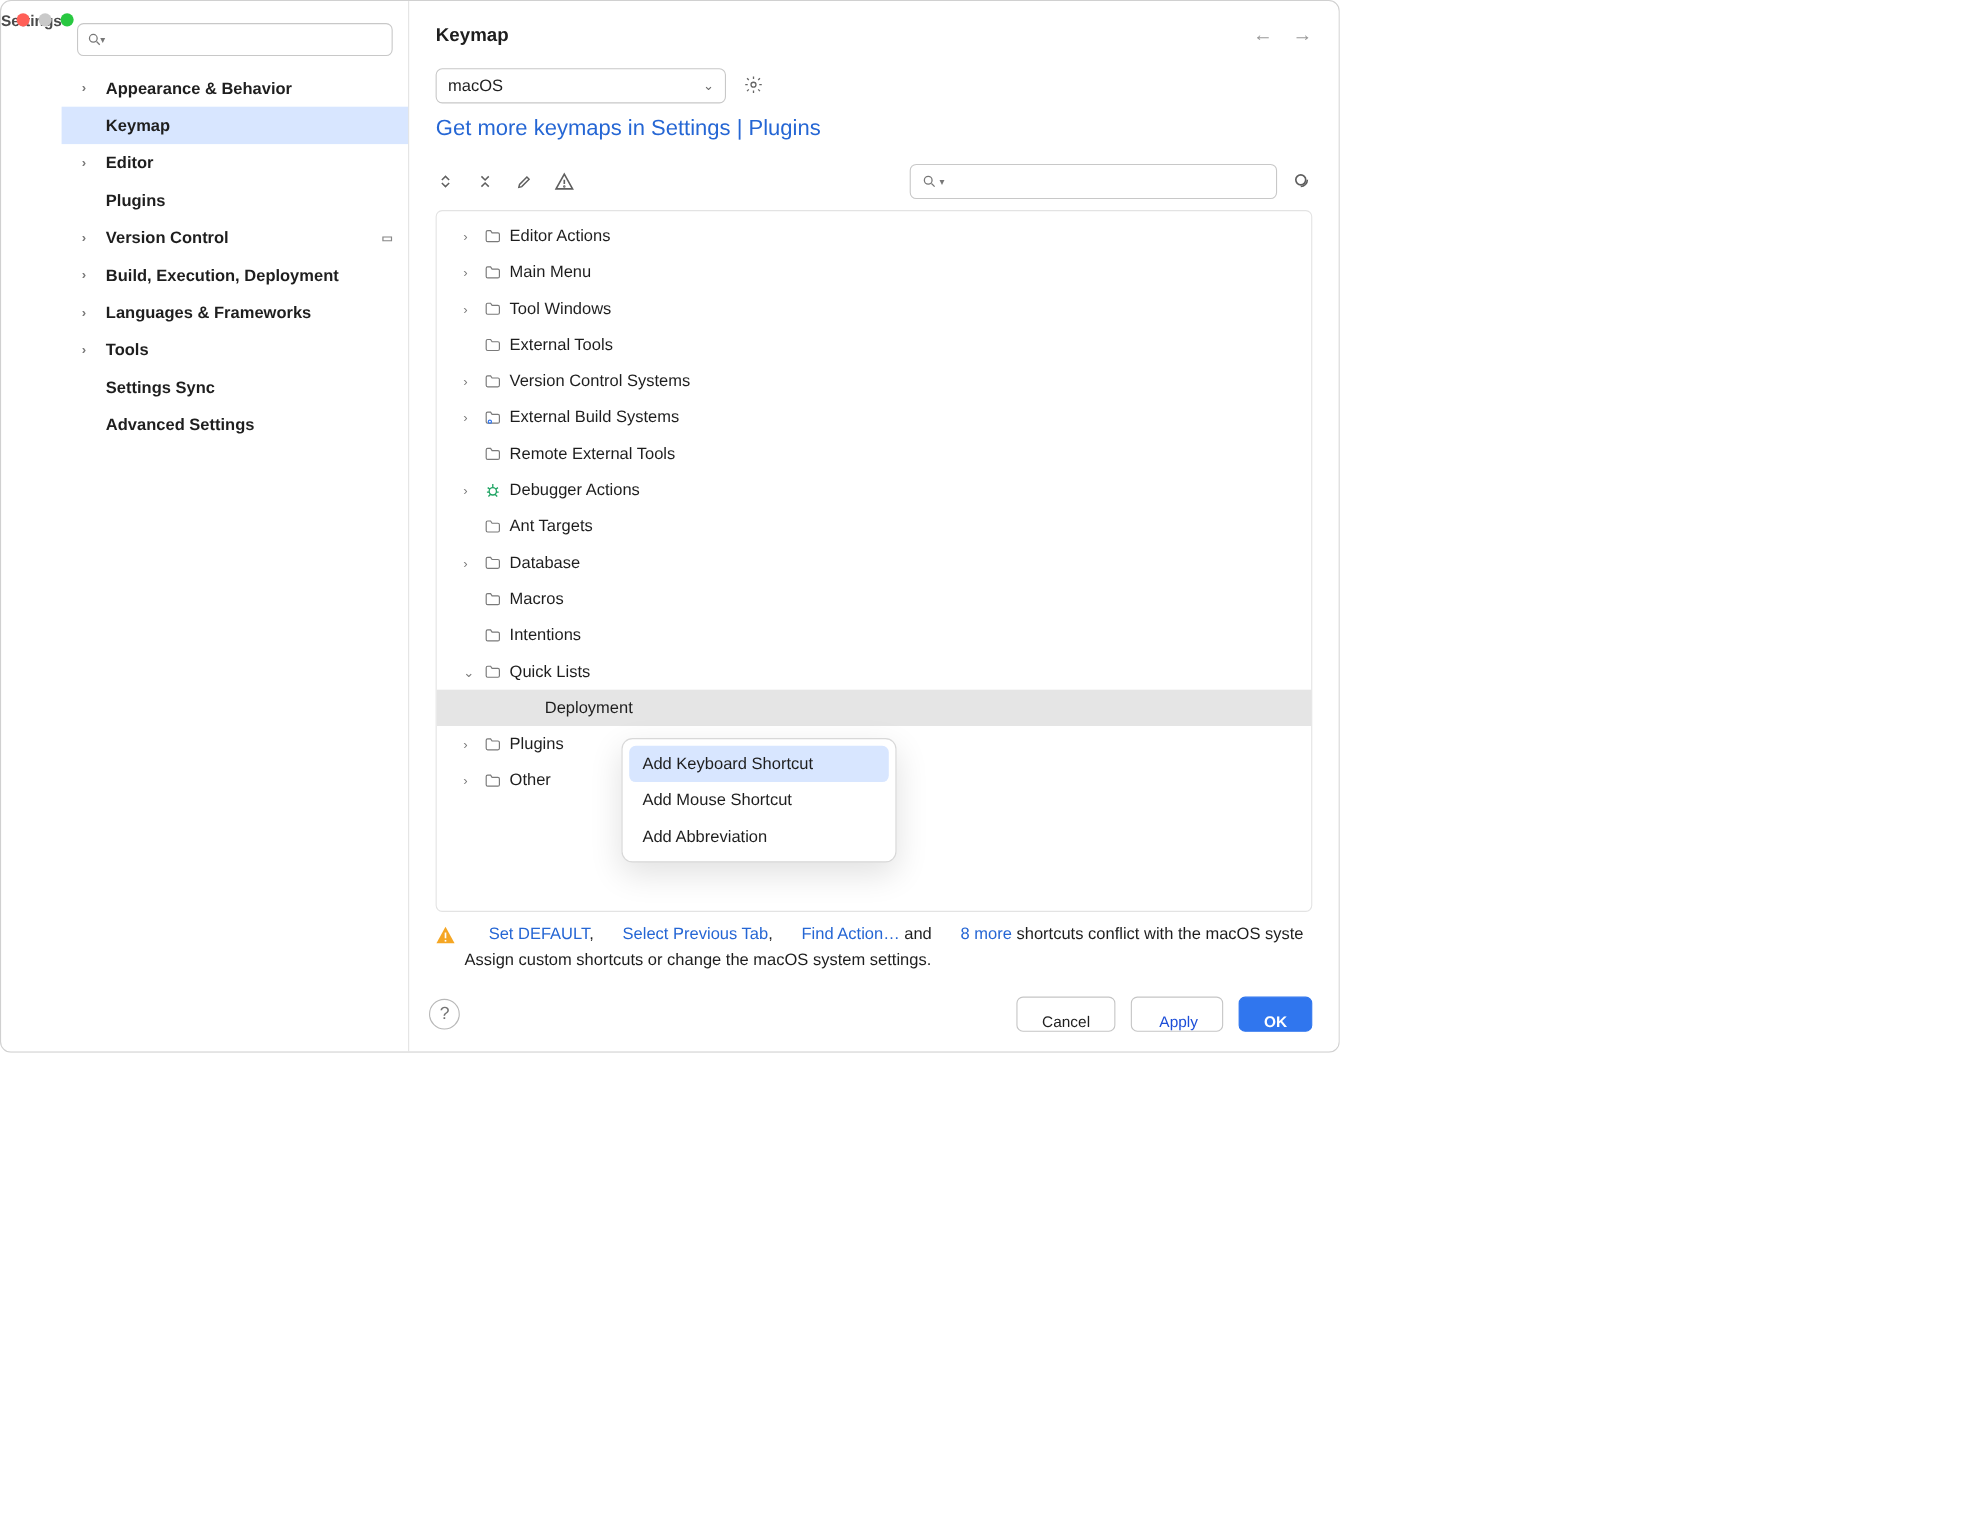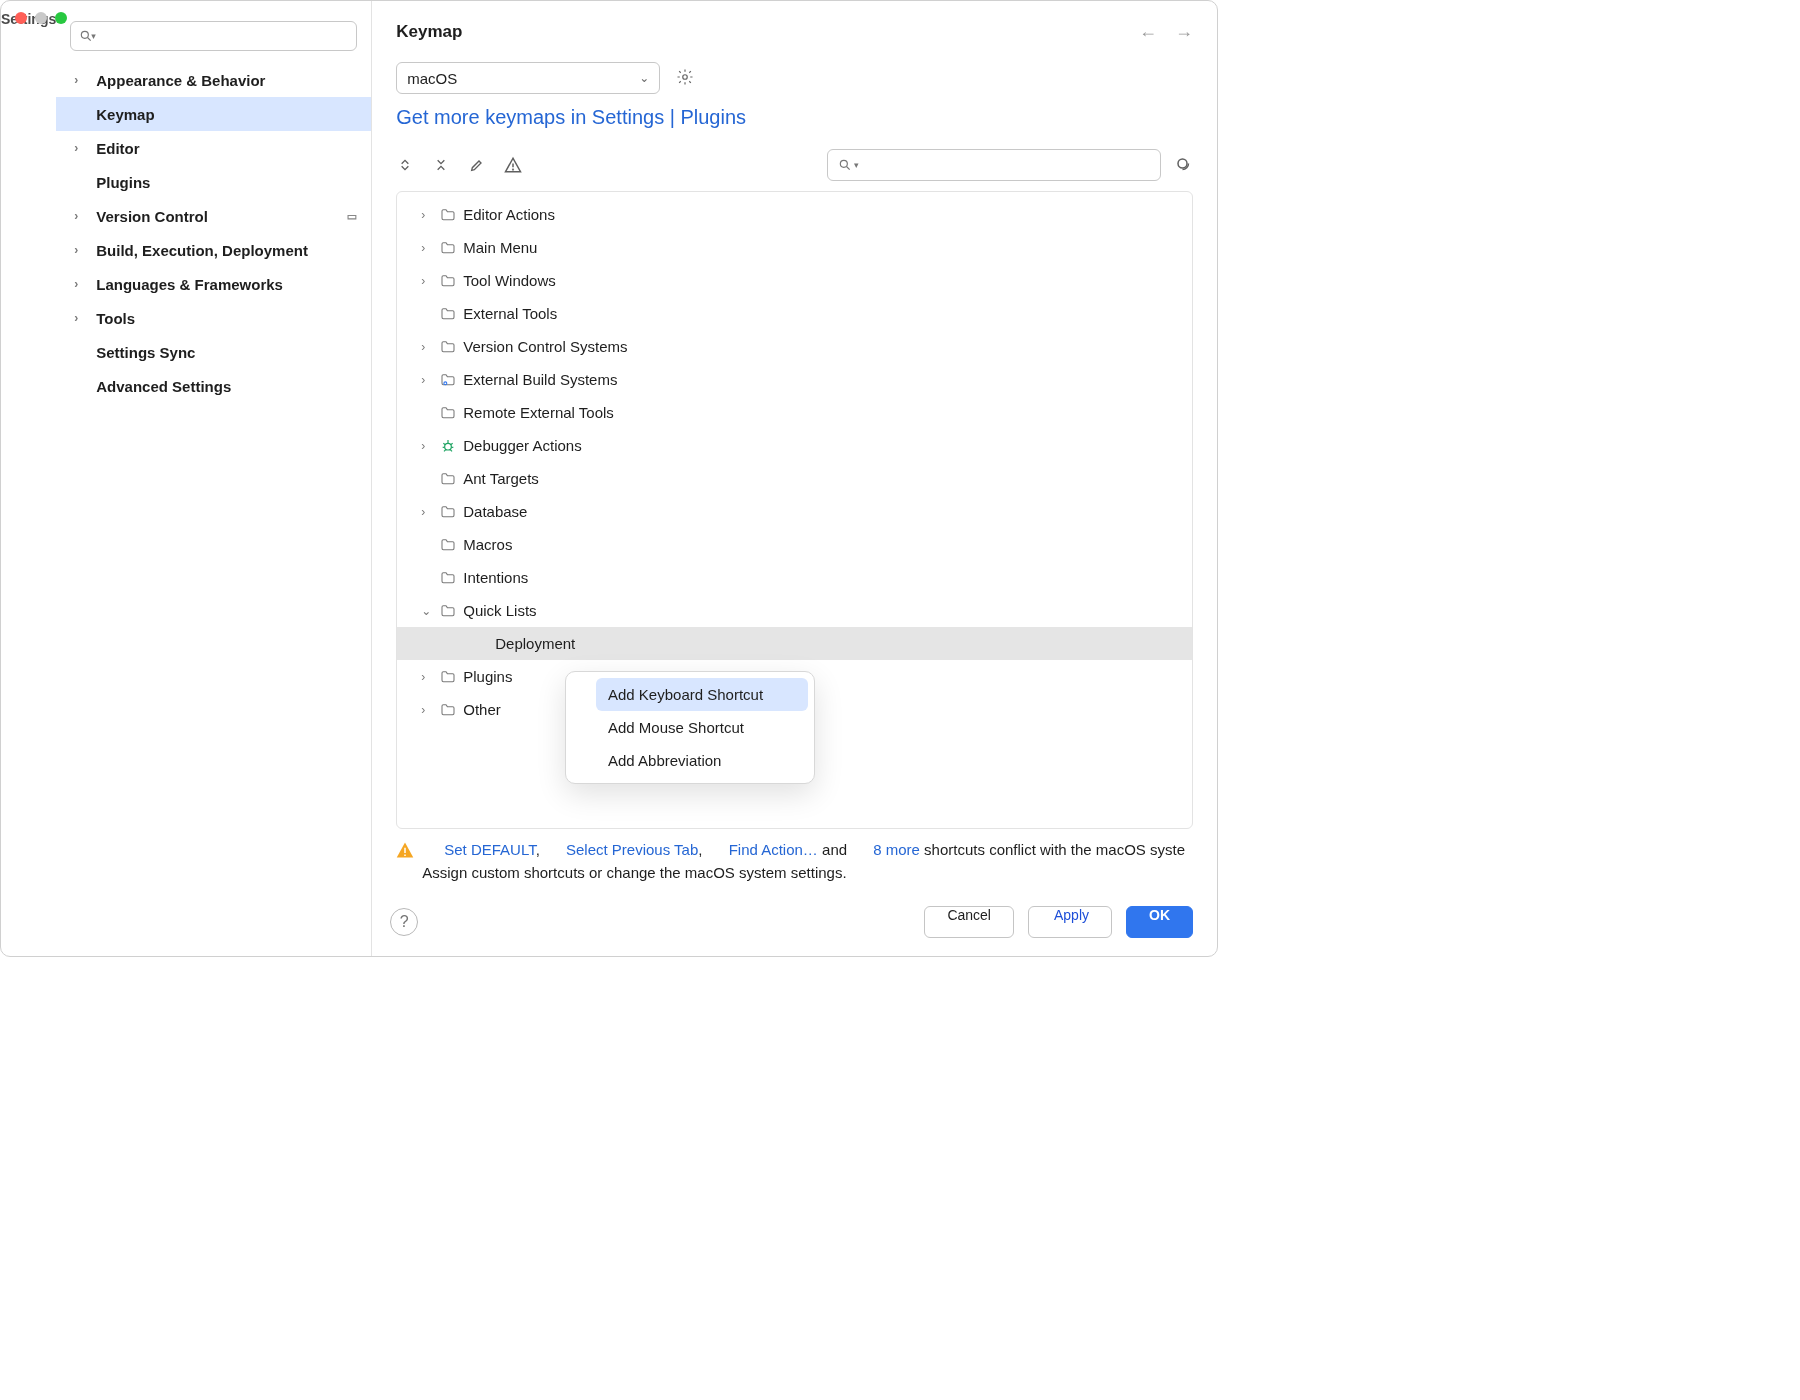--- a/index.html
+++ b/index.html
@@ -190,21 +190,20 @@
     border: 1px solid #d8d8d8;
     border-radius: 10px;
     box-shadow: 0 10px 30px rgba(0,0,0,0.12);
     padding: 6px;
     z-index: 10;
   }
   .context-menu .mi {
     padding: 8px 12px;
     border-radius: 6px;
     font-size: 15px;
-    margin-left: 24px;
   }
   .context-menu .mi.hl { background: #d8e6ff; }
 
   .warning-row {
     display:flex;
     padding: 10px 24px 4px 24px;
     font-size: 15px;
     gap:8px;
     align-items:flex-start;
     line-height: 1.5;
@@ -225,21 +224,21 @@
     display:flex; align-items:center; justify-content:center;
     font-size:16px;
   }
   .btn {
     height: 32px;
     padding: 0 22px;
     border-radius: 6px;
     border: 1px solid #c5c5c5;
     background:#fff;
     font-size: 14px;
-    display:flex; align-items:flex-start;
+    display:flex; align-items:flex-end;
   }
   .btn.primary { background:#3076ee; border-color:#3076ee; color:#fff; font-weight:600;}
   .btn.disabled { color:#1d4ed8;padding-left:25px; }
   .spacer { flex:1; }
 </style>
 </head>
 <body>
 
 <div class="window">
 

